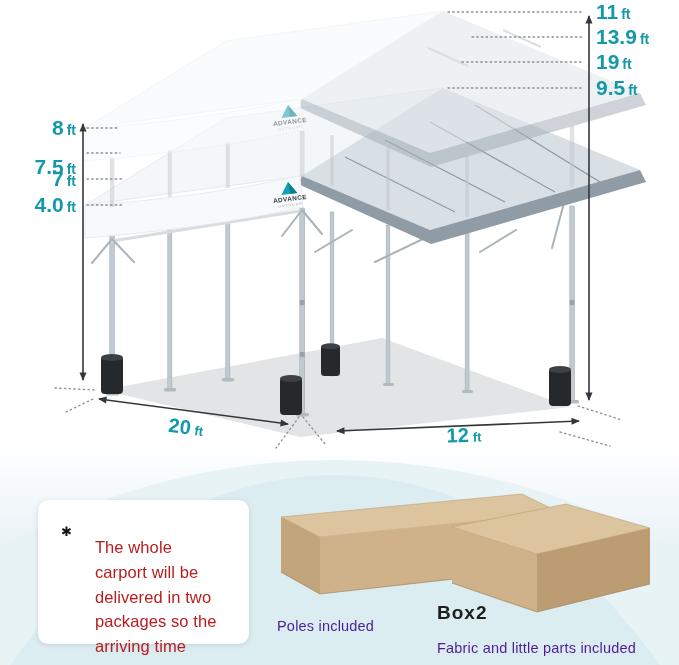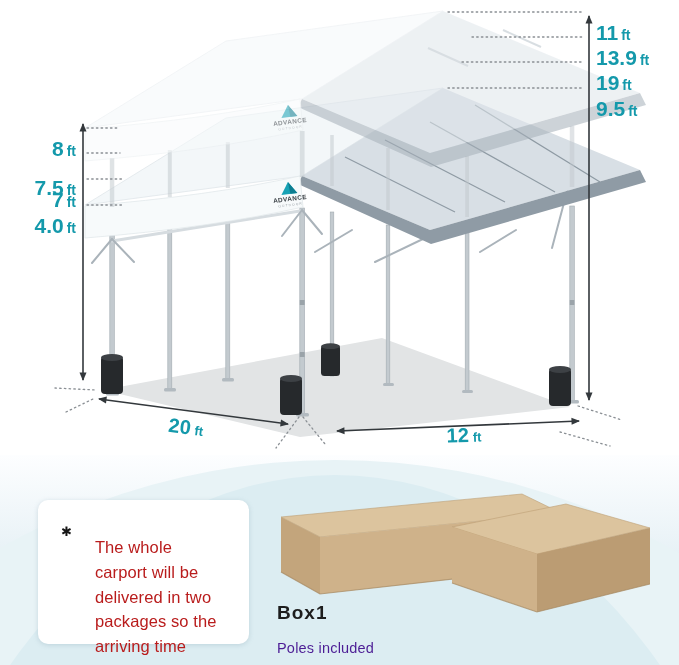--- a/index.html
+++ b/index.html
@@ -6,21 +6,21 @@
   .stage{
     position:relative;width:679px;height:665px;overflow:hidden;background:#ffffff;
     font-family:"Liberation Sans",sans-serif;
   }
   .scene{position:absolute;left:0;top:0;}
   svg text{font-family:"Liberation Sans",sans-serif;}
   .hlabel{
     position:absolute;display:flex;align-items:baseline;gap:3px;
     color:#1499ab;font-weight:bold;line-height:24px;height:24px;
   }
-  .hlabel .num{font-size:21px;margin-top:21px;}
+  .hlabel .num{font-size:21px;}
   .hlabel .unit{font-size:14px;}
   .hlabel.peak{left:596px;}
   .hlabel.side{left:16px;width:60px;justify-content:flex-end;}
   .dim-label{
     position:absolute;display:flex;align-items:baseline;gap:4px;justify-content:center;
     color:#1499ab;font-weight:bold;width:80px;
   }
   .dim-label .num{font-size:20px;}
   .dim-label .unit{font-size:13px;}
   .dim-width{left:146px;top:416px;transform:rotate(7deg);}
@@ -258,17 +258,20 @@
     <span class="num">12</span>
       <span class="unit">ft</span>
   </div>
 
   <div class="note-box">
     <span class="star">✱</span>
     <p class="note-text">The whole carport will be delivered in two packages so the arriving time may vary.</p>
   </div>
 
   <div class="pkg-label pkg-1">
-    <div class="pkg-name">Box1</div>
     <div class="pkg-desc">Poles included</div>
   </div>
+  <div class="pkg-label pkg-2">
+    <div class="pkg-name">Box2</div>
+    <div class="pkg-desc">Fabric and little parts included</div>
+  </div>
 
 </div>
 
 </body></html>

